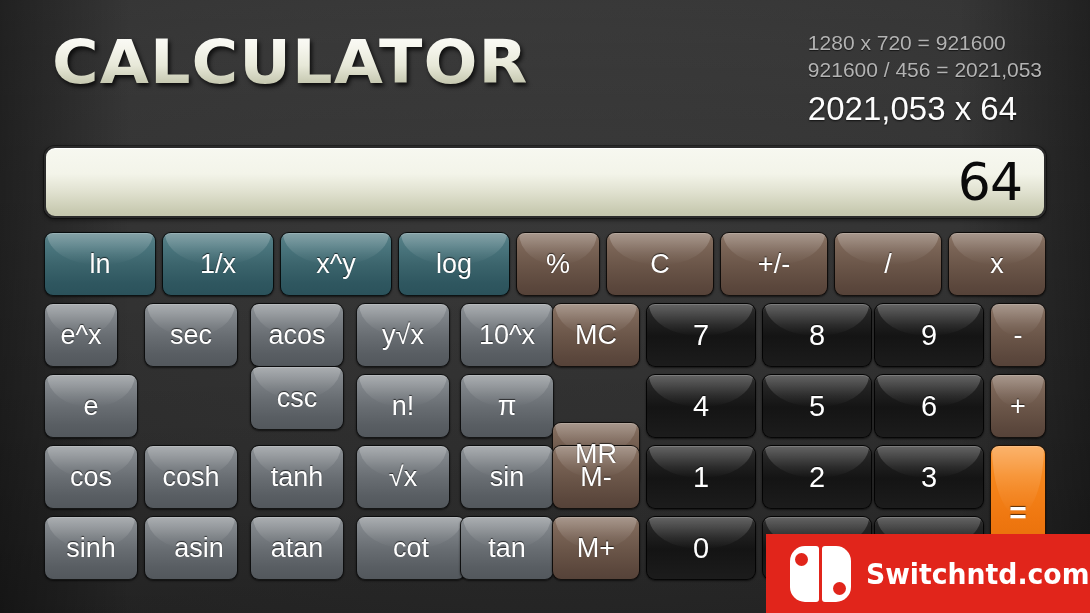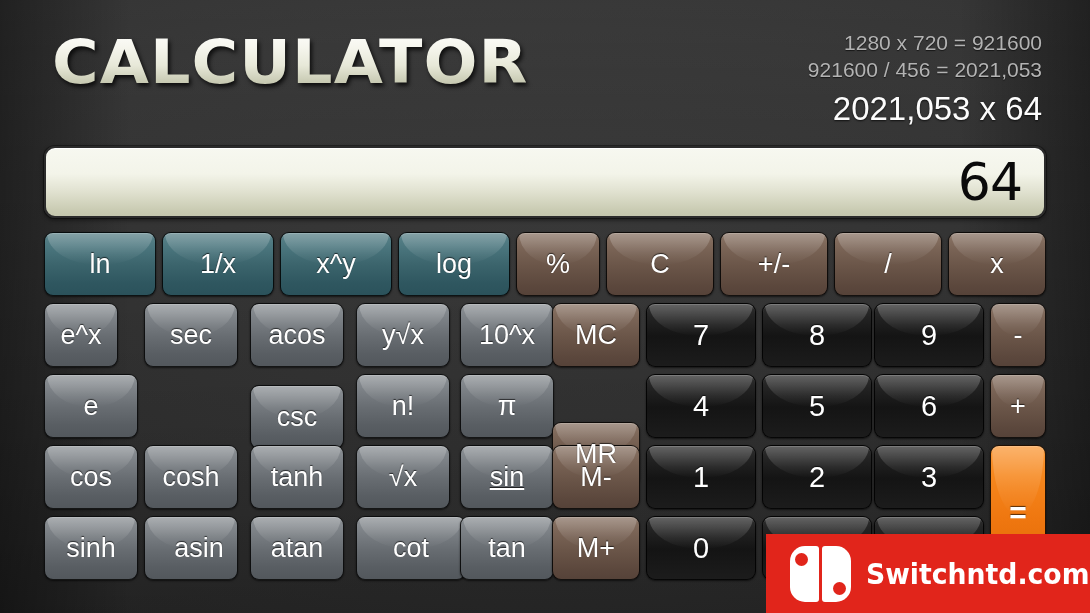--- a/index.html
+++ b/index.html
@@ -48,21 +48,21 @@
     -webkit-text-fill-color: transparent;
     filter: drop-shadow(2px 3px 2px rgba(0,0,0,.75));
     white-space: nowrap;
   }
 
   .history {
     position: absolute;
     right: 48px;
     top: 30px;
     z-index: 3;
-    text-align: right;
+    text-align: left;
     color: #b9b9b9;
     line-height: 1.28;
   }
   .history-line {
     font-size: 21px;
     color: #b3b3b3;
     text-shadow: 0 1px 1px rgba(0,0,0,.6);
     white-space: nowrap;
   }
   .history-current {
@@ -291,21 +291,21 @@
       </div>
       <div class="btn k-dark" style="left: 830px; top: 71px; width: 110px; height: 64px;">
         <span class="lbl">9</span>
       </div>
       <div class="btn k-brown" style="left: 946px; top: 71px; width: 56px; height: 64px;">
         <span class="lbl">-</span>
       </div>
       <div class="btn k-gray" style="left: 0px; top: 142px; width: 94px; height: 64px;">
         <span class="lbl">e</span>
       </div>
-      <div class="btn k-gray" style="left: 206px; top: 153px; width: 94px; height: 64px; text-align: center;">
+      <div class="btn k-gray" style="left: 206px; top: 134px; width: 94px; height: 64px; text-align: center;">
         <span class="lbl">csc</span>
       </div>
       <div class="btn k-gray" style="left: 312px; top: 142px; width: 94px; height: 64px;">
         <span class="lbl">n!</span>
       </div>
       <div class="btn k-gray" style="left: 416px; top: 142px; width: 94px; height: 64px;">
         <span class="lbl">π</span>
       </div>
       <div class="btn k-brown" style="left: 508px; top: 142px; width: 88px; height: 64px; margin-top: 48px;">
         <span class="lbl">MR</span>
@@ -327,21 +327,21 @@
       </div>
       <div class="btn k-gray" style="left: 100px; top: 213px; width: 94px; height: 64px;">
         <span class="lbl">cosh</span>
       </div>
       <div class="btn k-gray" style="left: 206px; top: 213px; width: 94px; height: 64px;">
         <span class="lbl">tanh</span>
       </div>
       <div class="btn k-gray" style="left: 312px; top: 213px; width: 94px; height: 64px;">
         <span class="lbl">√x</span>
       </div>
-      <div class="btn k-gray" style="left: 416px; top: 213px; width: 94px; height: 64px; text-decoration: underline;">
+      <div class="btn k-gray" style="left: 416px; top: 213px; width: 94px; height: 64px;">
         <span class="lbl">sin</span>
       </div>
       <div class="btn k-brown" style="left: 508px; top: 213px; width: 88px; height: 64px;">
         <span class="lbl">M-</span>
       </div>
       <div class="btn k-dark" style="left: 602px; top: 213px; width: 110px; height: 64px;">
         <span class="lbl">1</span>
       </div>
       <div class="btn k-dark" style="left: 718px; top: 213px; width: 110px; height: 64px;">
         <span class="lbl">2</span>

